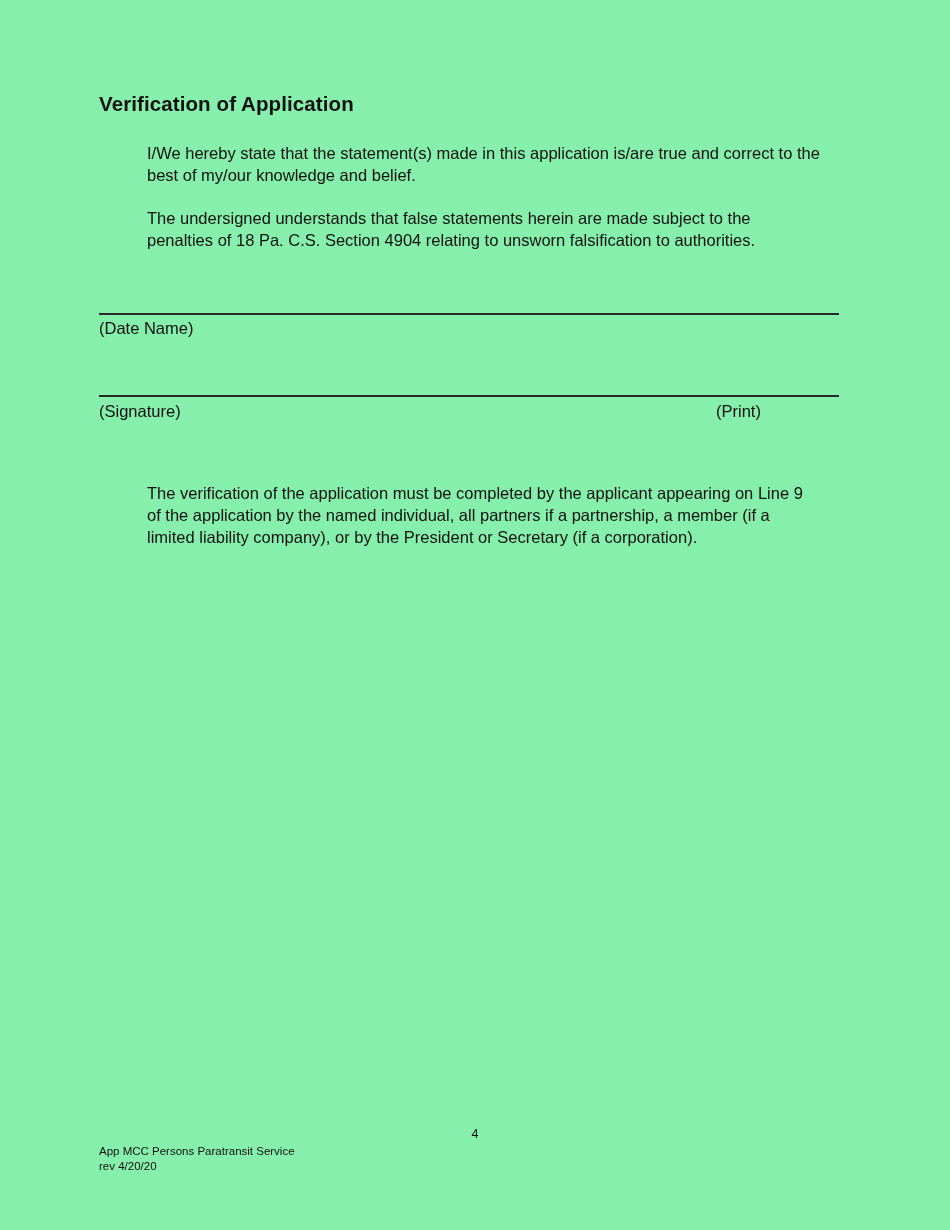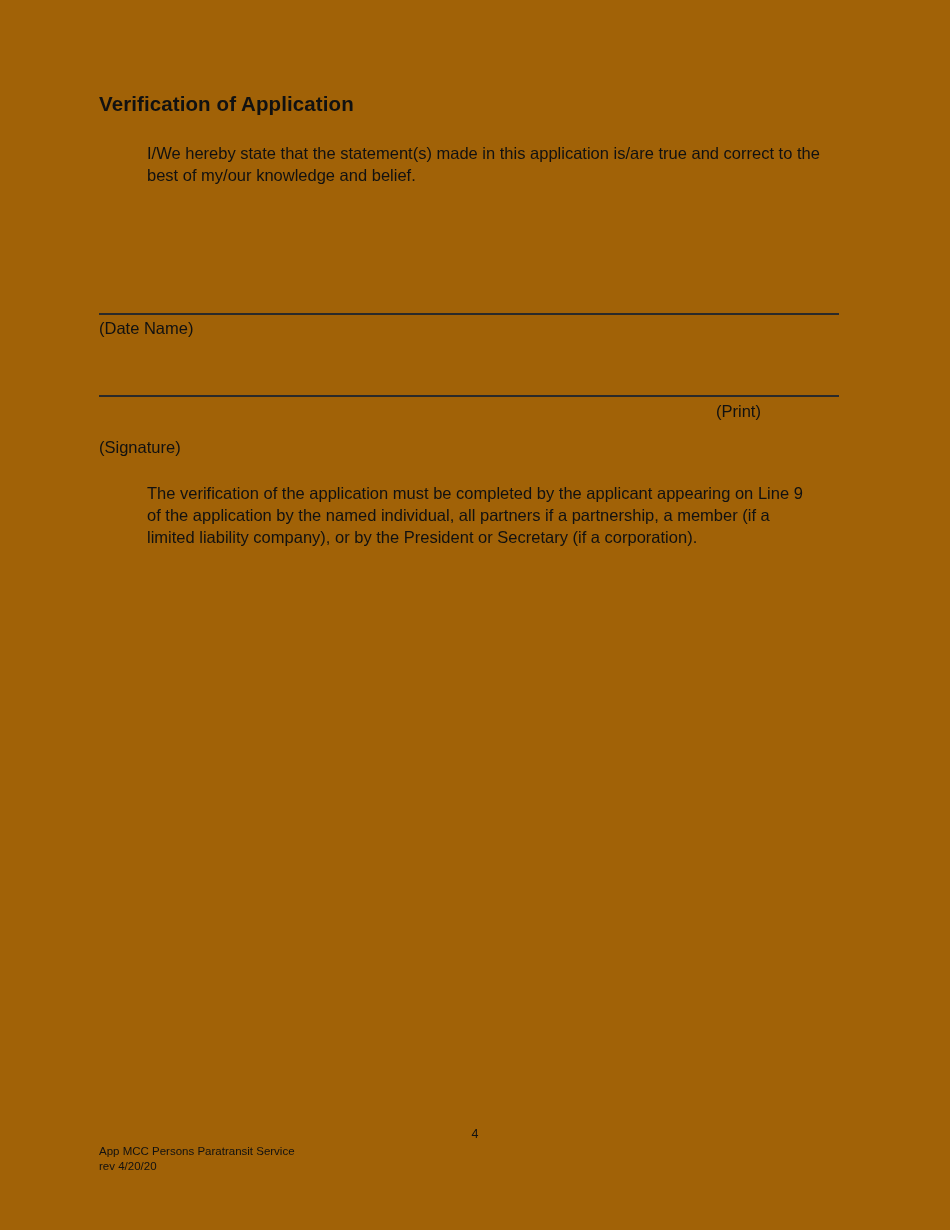--- a/index.html
+++ b/index.html
@@ -4,21 +4,21 @@
 <style>
   html, body {
     margin: 0;
     padding: 0;
     background: #ffffff;
   }
   .page {
     position: relative;
     width: 950px;
     height: 1230px;
-    background: #a16207;
+    background: #86efac;
     font-family: "Liberation Sans", sans-serif;
     color: #111111;
     overflow: hidden;
   }
   .doc-title {
     position: absolute;
     left: 99px;
     top: 78px;
     font-size: 20.5px;
     font-weight: bold;
@@ -48,21 +48,21 @@
   .sig-line-1 { top: 313px; }
   .sig-line-2 { top: 395px; }
 
   .sig-label {
     position: absolute;
     font-size: 16.5px;
     line-height: 22px;
     white-space: nowrap;
   }
   .label-print-name { left: 99px; top: 317px; }
-  .label-signature  { left: 99px; top: 400px; margin-top: 36px; }
+  .label-signature  { left: 99px; top: 400px; }
   .label-date       { left: 716px; top: 400px; }
 
   .page-number {
     position: absolute;
     left: 0;
     top: 1127px;
     width: 950px;
     text-align: center;
     font-size: 12.5px;
   }
@@ -78,20 +78,22 @@
 </head>
 <body>
 
 <div class="page">
 
   <h1 class="doc-title">Verification of Application</h1>
 
   <p class="para para-statement">I/We hereby state that the statement(s) made in this application is/are true and correct to the
 best of my/our knowledge and belief.</p>
 
+  <p class="para para-penalty">The undersigned understands that false statements herein are made subject to the
+penalties of 18 Pa. C.S. Section 4904 relating to unsworn falsification to authorities.</p>
 
   <div class="sig-line sig-line-1"></div>
 
   <div class="sig-label label-print-name">(Date Name)</div>
 
   <div class="sig-line sig-line-2"></div>
 
   <div class="sig-label label-signature">(Signature)</div>
 
   <div class="sig-label label-date">(Print)</div>

